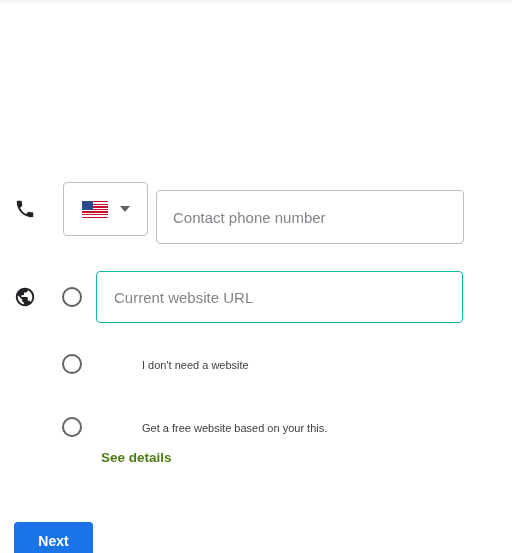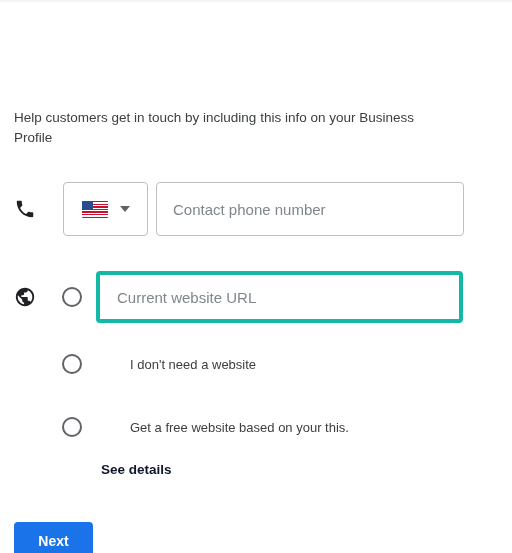--- a/index.html
+++ b/index.html
@@ -107,21 +107,21 @@
   .chevron {
     width: 0;
     height: 0;
     border-left: 5px solid transparent;
     border-right: 5px solid transparent;
     border-top: 6px solid #5f6368;
   }
   .phone-input {
     position: absolute;
     left: 156px;
-    top: 1px;
+    top: 9px;
     width: 308px;
     height: 54px;
     border: 1px solid #bdc1c6;
     border-radius: 4px;
     box-sizing: border-box;
     padding: 0 16px;
     font-family: "Liberation Sans", sans-serif;
     font-size: 15px;
     color: #202124;
     background: #fff;
@@ -158,21 +158,21 @@
     position: absolute;
     left: 62px;
     top: 16px;
   }
   .url-input {
     position: absolute;
     left: 96px;
     top: 0;
     width: 367px;
     height: 52px;
-    border: 4px solid #14b8a6;
+    border: 1px solid #14b8a6;
     border-radius: 4px;
     box-sizing: border-box;
     padding: 0 17px;
     font-family: "Liberation Sans", sans-serif;
     font-size: 15px;
     color: #202124;
     background: #fff;
     outline: none;
   }
   .url-input::placeholder { color: #80868b; opacity: 1; }
@@ -181,37 +181,36 @@
   .opt-row {
     position: absolute;
     left: 62px;
     display: flex;
     align-items: flex-start;
     gap: 0;
   }
   .opt-no-website { top: 354px; }
   .opt-free-website { top: 417px; }
   .opt-label {
-    margin-left: 48px;
-    font-size: 13px;
+    margin-left: 60px;
+    font-size: 11px;
     line-height: 20px;
     color: #3c4043;
     padding-top: 1px;
     max-width: 330px;
   }
   .see-details {
     position: absolute;
     left: 101px;
     top: 450px;
     font-size: 13.5px;
     font-weight: bold;
-    color: #0f172a;
+    color: #4d7c0f;
     text-decoration: none;
     cursor: pointer;
-    margin-top: 12px;
   }
 
   
   .next-button {
     position: absolute;
     left: 14px;
     top: 522px;
     width: 79px;
     height: 38px;
     background: #1a73e8;
@@ -226,21 +225,20 @@
   }
 </style>
 </head>
 <body>
 
 <div class="top-edge"></div>
 
 <div class="page">
 
 
-  <div class="description">Help customers get in touch by including this info on your Business Profile</div>
 
   <div class="phone-row">
     <span class="icon-phone">
       <svg viewBox="0 0 24 24" width="22" height="22" aria-hidden="true">
         <path fill="#202124" d="M6.62 10.79c1.44 2.83 3.76 5.15 6.59 6.59l2.2-2.2c.27-.27.67-.36 1.02-.24 1.12.37 2.33.57 3.57.57.55 0 1 .45 1 1V20c0 .55-.45 1-1 1-9.39 0-17-7.61-17-17 0-.55.45-1 1-1h3.5c.55 0 1 .45 1 1 0 1.25.2 2.45.57 3.57.11.35.03.74-.25 1.02l-2.2 2.2z"></path>
       </svg>
     </span>
 
     <div class="country-select">
       <span class="flag">

